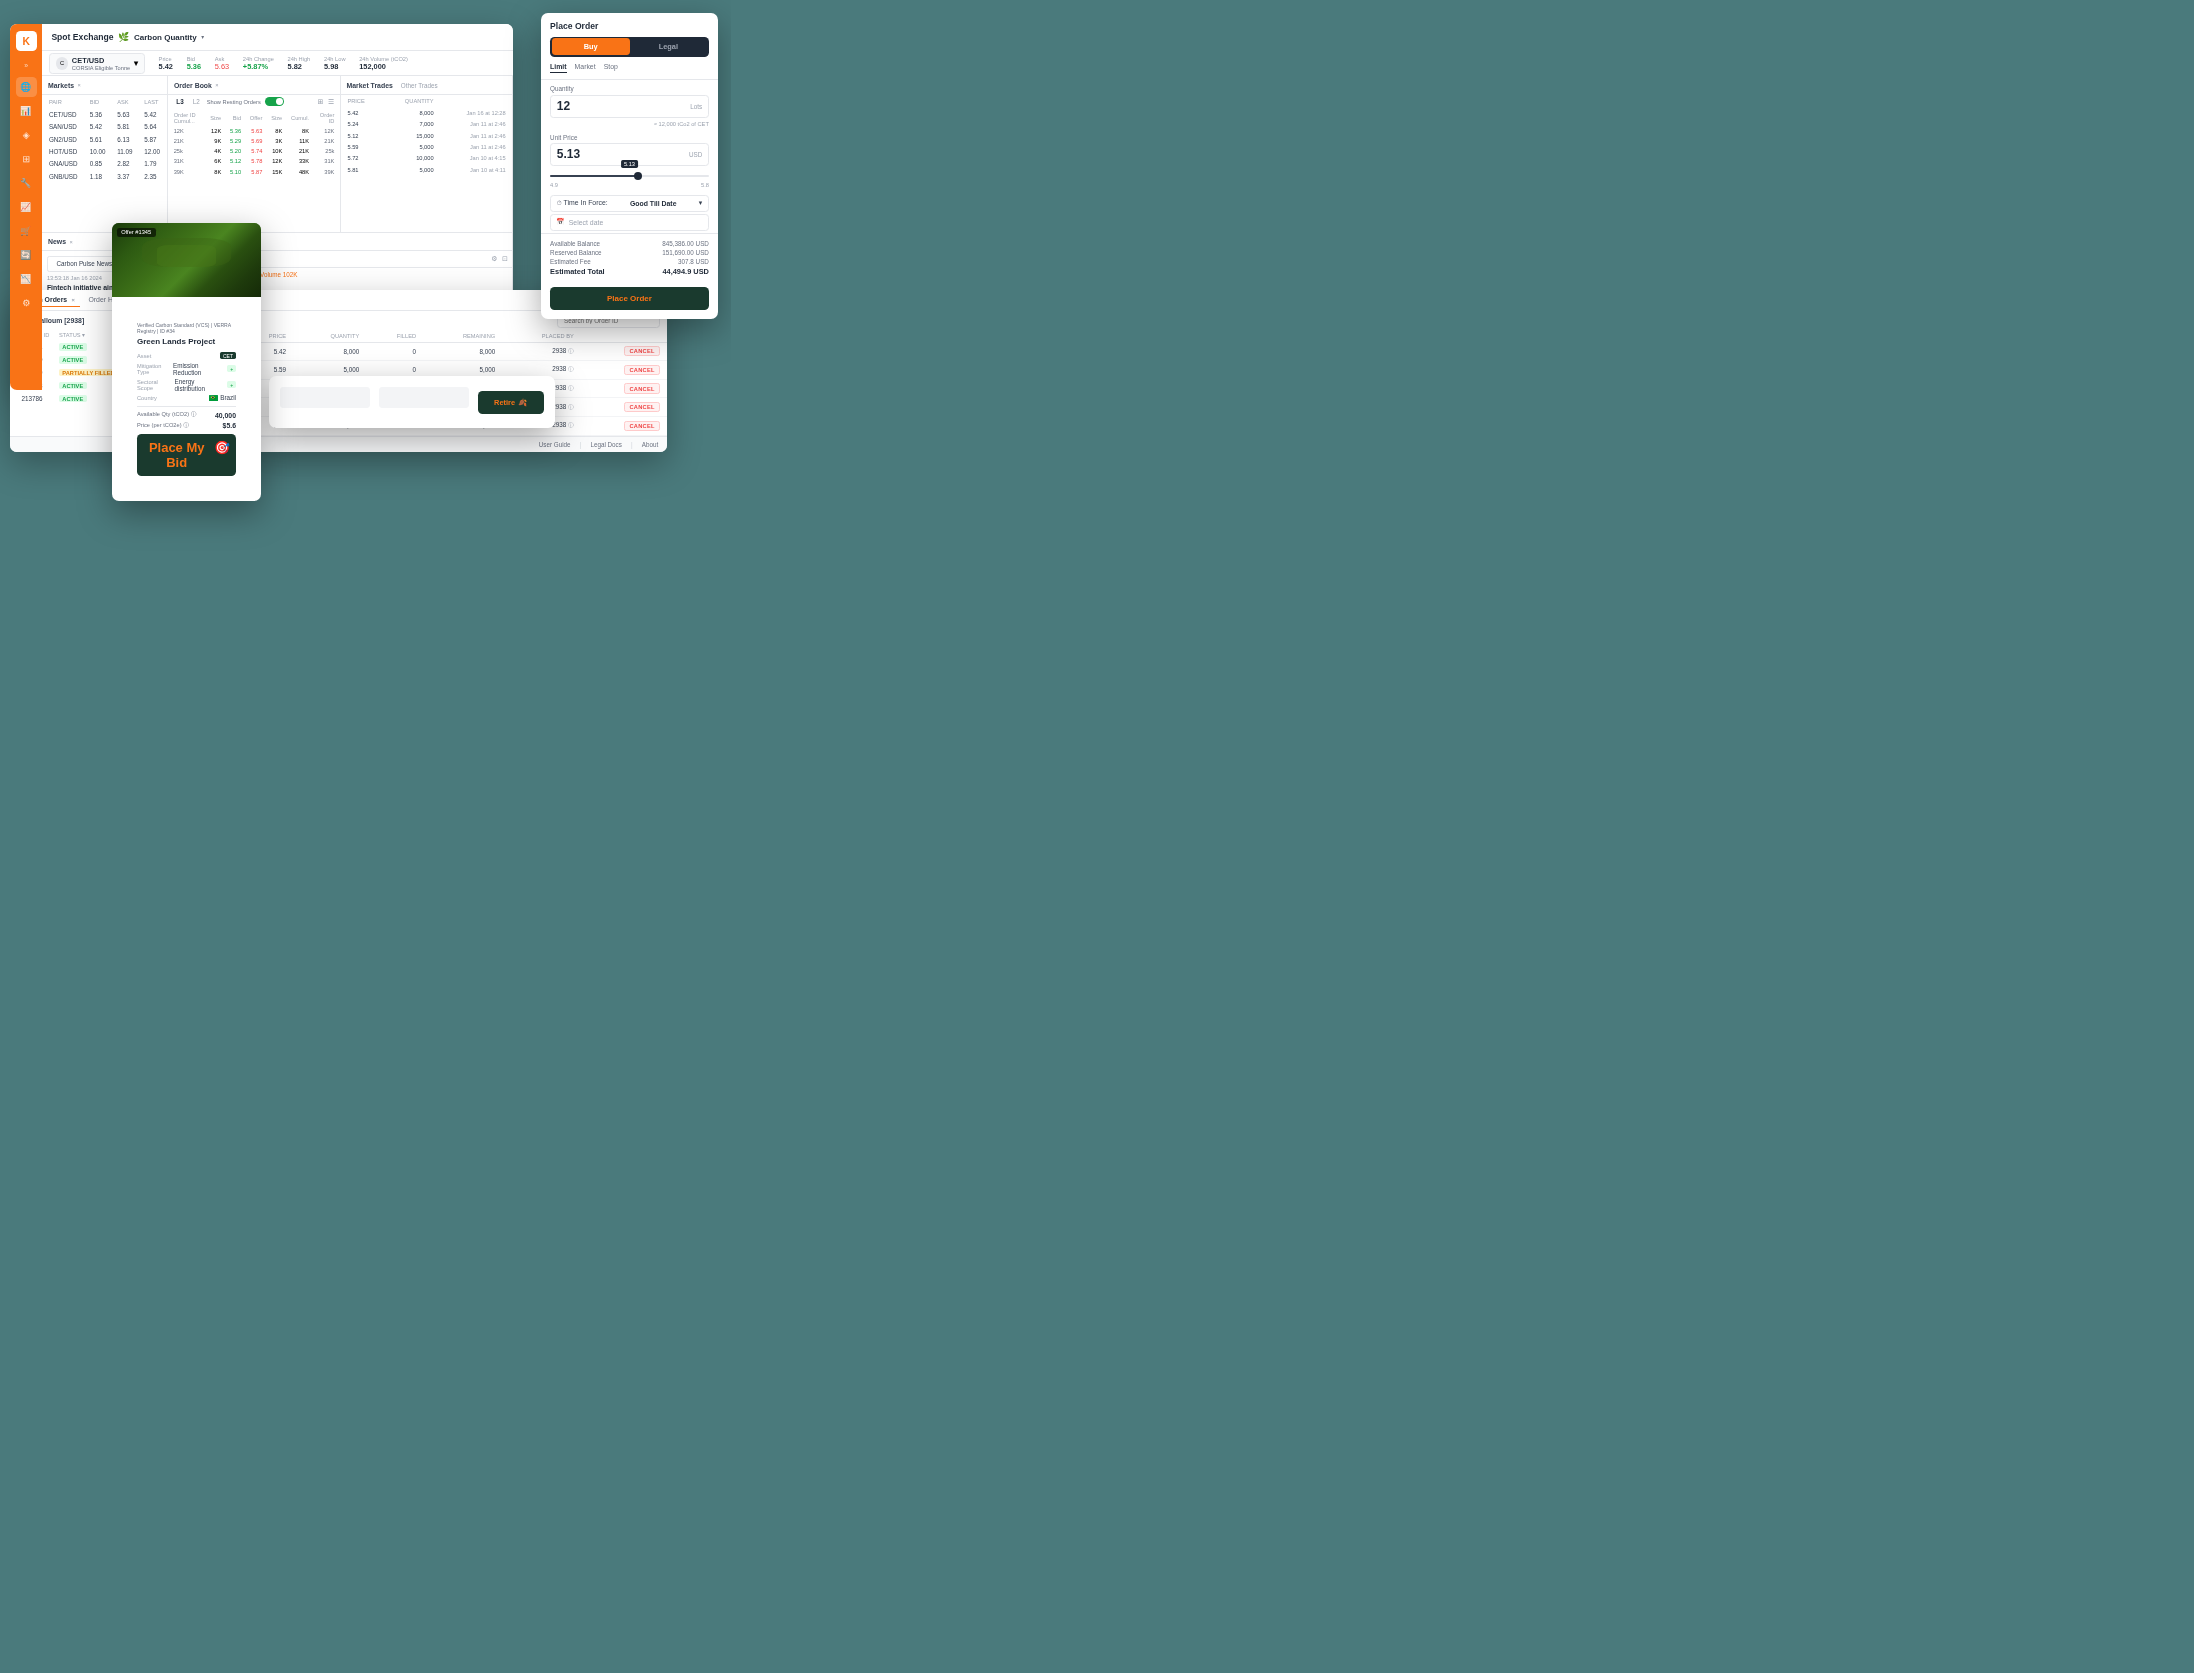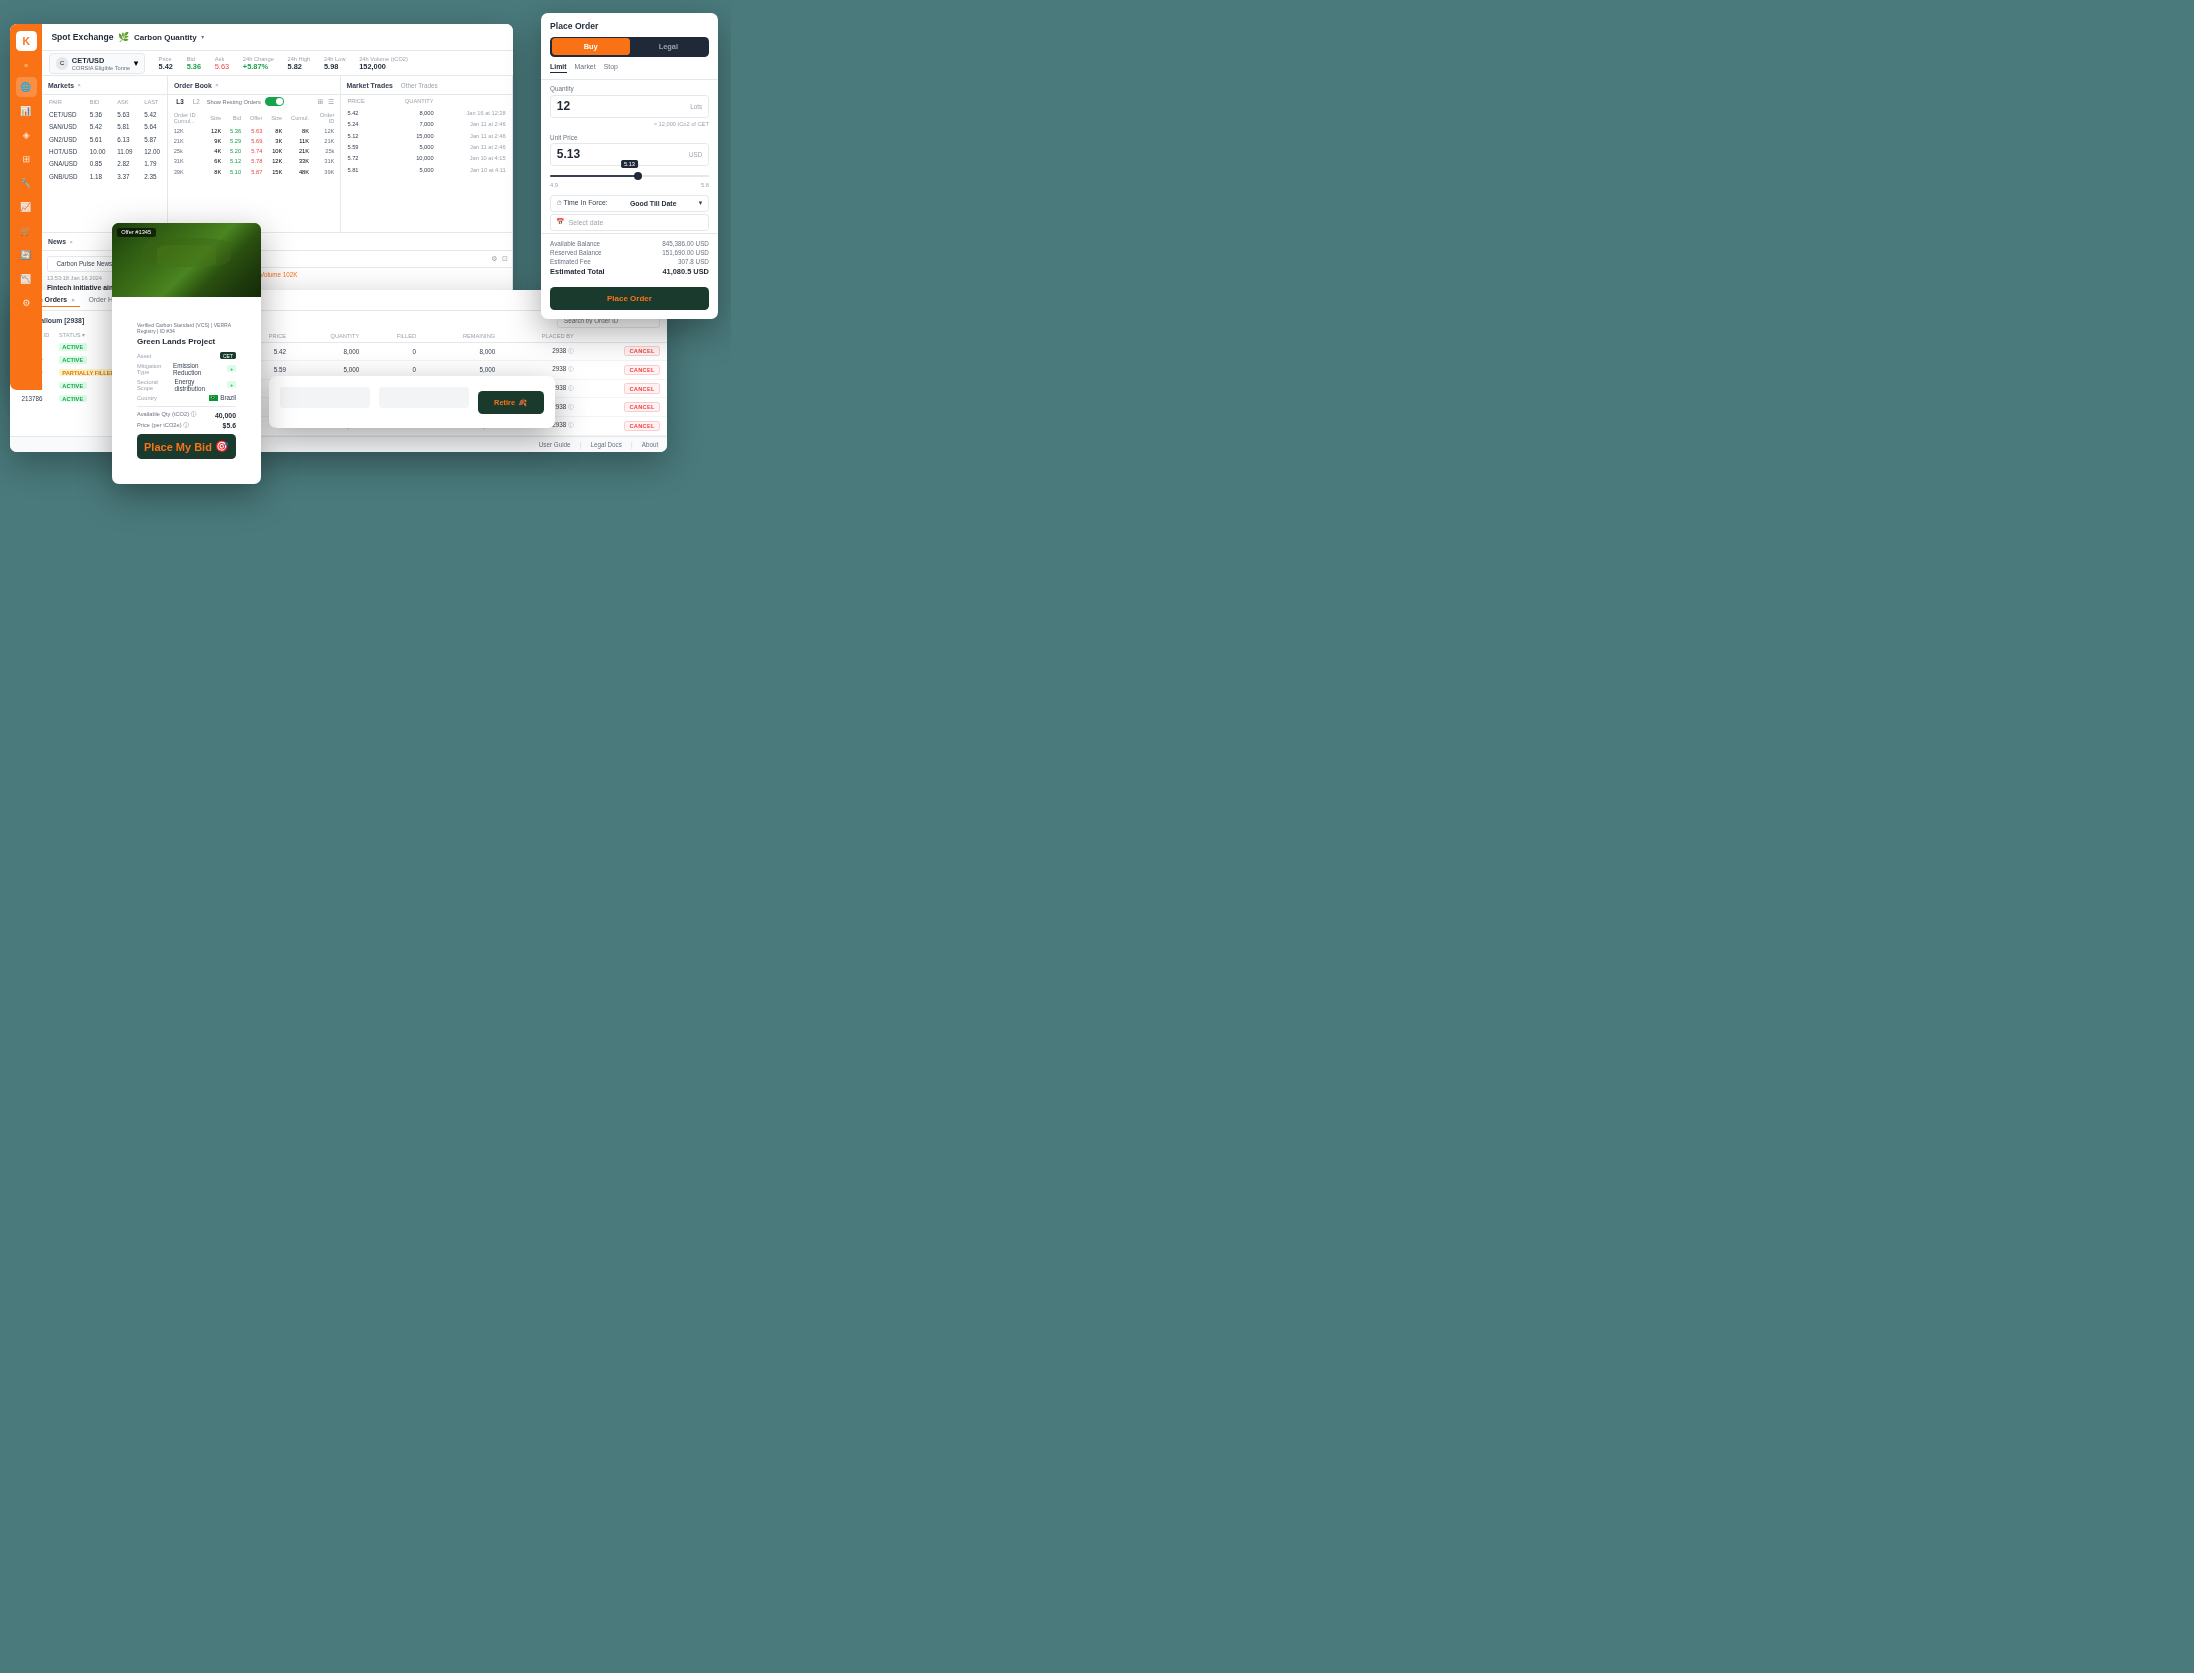--- a/index.html
+++ b/index.html
@@ -819,26 +819,26 @@
       font-weight: 600;
       color: #1f2937;
     }
     .offer-bid-btn {
       width: 100%;
       background: #1a3a2e;
       color: #f97316;
       border: none;
       border-radius: 4.6px;
       padding: 5.7px;
-      font-size: 11px;
+      font-size: 13px;
       font-weight: 600;
       cursor: pointer;
       margin-top: 4.6px;
       display: flex;
-      align-items: flex-end;
+      align-items: flex-start;
       justify-content: center;
       gap: 3.4px;
     }
 
     
     .retire-card {
       position: absolute;
       top: 376px;
       left: 269px;
       width: 286px;
@@ -1440,21 +1440,21 @@
     <div class="po-balance-row">
       <span>Reserved Balance</span>
       <span>151,690.00 USD</span>
     </div>
     <div class="po-balance-row">
       <span>Estimated Fee</span>
       <span>307.8 USD</span>
     </div>
     <div class="po-balance-row-total">
       <span>Estimated Total</span>
-      <span>41,080.5 USD</span>
+      <span>44,494.9 USD</span>
     </div>
   </div>
   <button class="po-place-btn">Place Order</button>
 </div>
 
 <div class="offer-card">
   <div class="offer-card-map">
 
     <div style="width:100%;height:100%;background:linear-gradient(135deg,#1a3a0a 0%,#2d5a12 20%,#3d7018 40%,#4a8520 55%,#2a5010 70%,#1e3a0c 85%,#152a08 100%);position:relative;">
       <div style="position:absolute;width:60%;height:40%;top:20%;left:20%;background:rgba(60,100,20,0.4);border-radius:30%;"></div>

